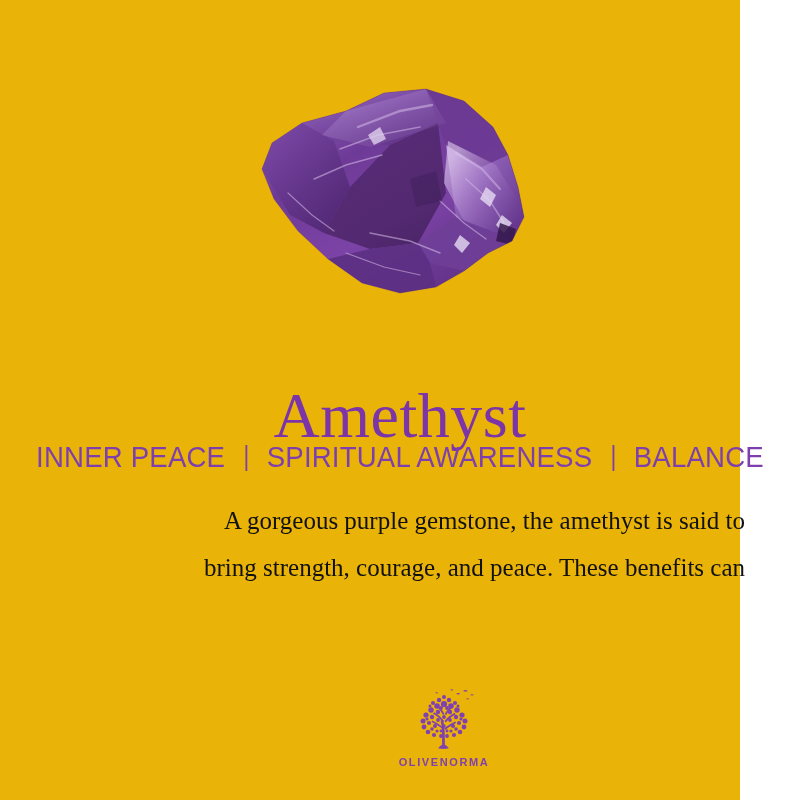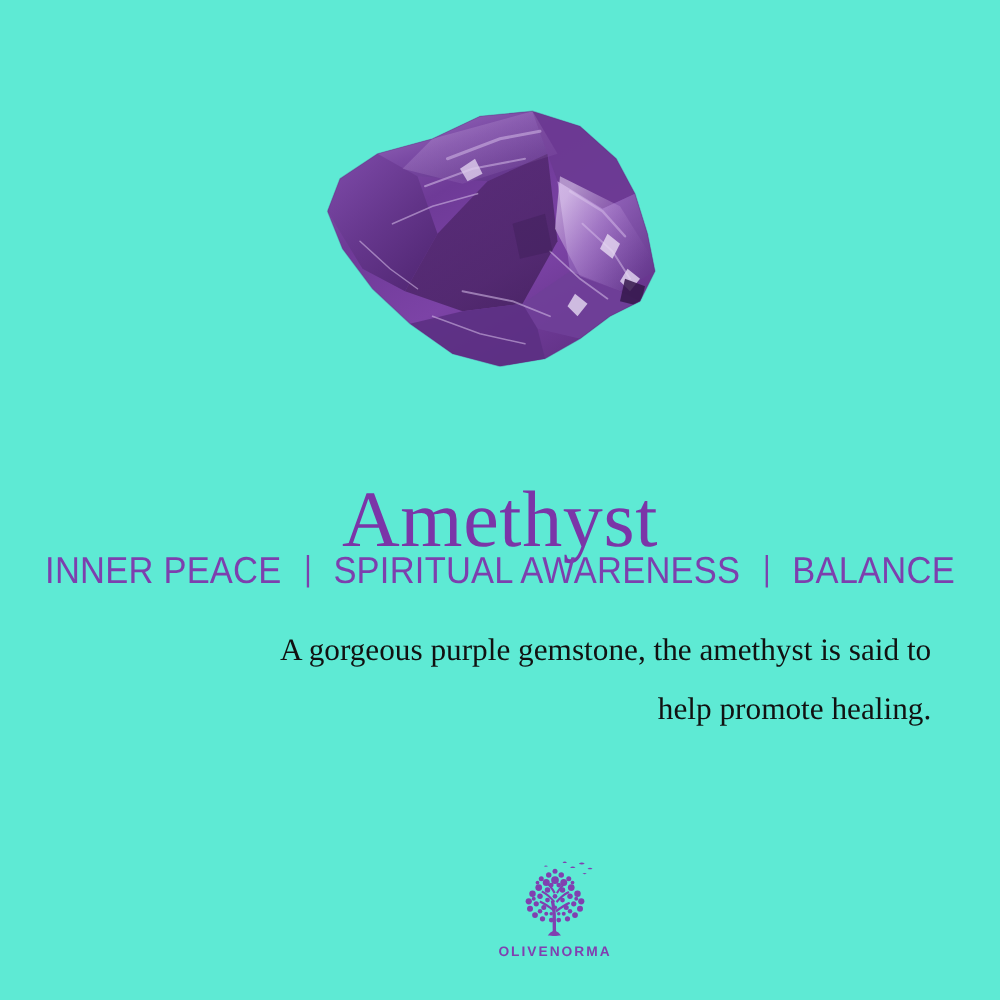--- a/index.html
+++ b/index.html
@@ -9,23 +9,23 @@
     background: #ffffff;
   }
   body {
     width: 800px;
     height: 800px;
     overflow: hidden;
     font-family: "Liberation Sans", sans-serif;
   }
   .page {
     position: relative;
-    width: 800px;
+    width: 740px;
     height: 800px;
-    background: #5eead4;
+    background: #eab308;
     box-sizing: border-box;
   }
 
   
   .stone-wrap {
     position: absolute;
     left: 0;
     top: 78px;
     width: 800px;
     height: 225px;
@@ -218,21 +218,21 @@
   <div class="subtitle">
     <span class="kw">INNER PEACE</span>
     <span class="sep"></span>
     <span class="kw">SPIRITUAL AWARENESS</span>
     <span class="sep"></span>
     <span class="kw">BALANCE</span>
   </div>
 
   <div class="body-copy">
     <div>A gorgeous purple gemstone, the amethyst is said to</div>
-    <div>help promote healing.</div>
+    <div>bring strength, courage, and peace. These benefits can</div>
   </div>
 
   <div class="brand">
     <svg class="brand-mark" width="72" height="66" viewBox="0 0 72 66">
       <g fill="#8040b0">
 
         <path d="M34.2,62 L34.0,46 C34.0,42 33.2,38 32.6,34.5
                  L35.2,34.0 C35.9,38 36.6,42 36.7,46 L36.9,62
                  L39.6,62.8 L31.4,62.8 Z"></path>
 

